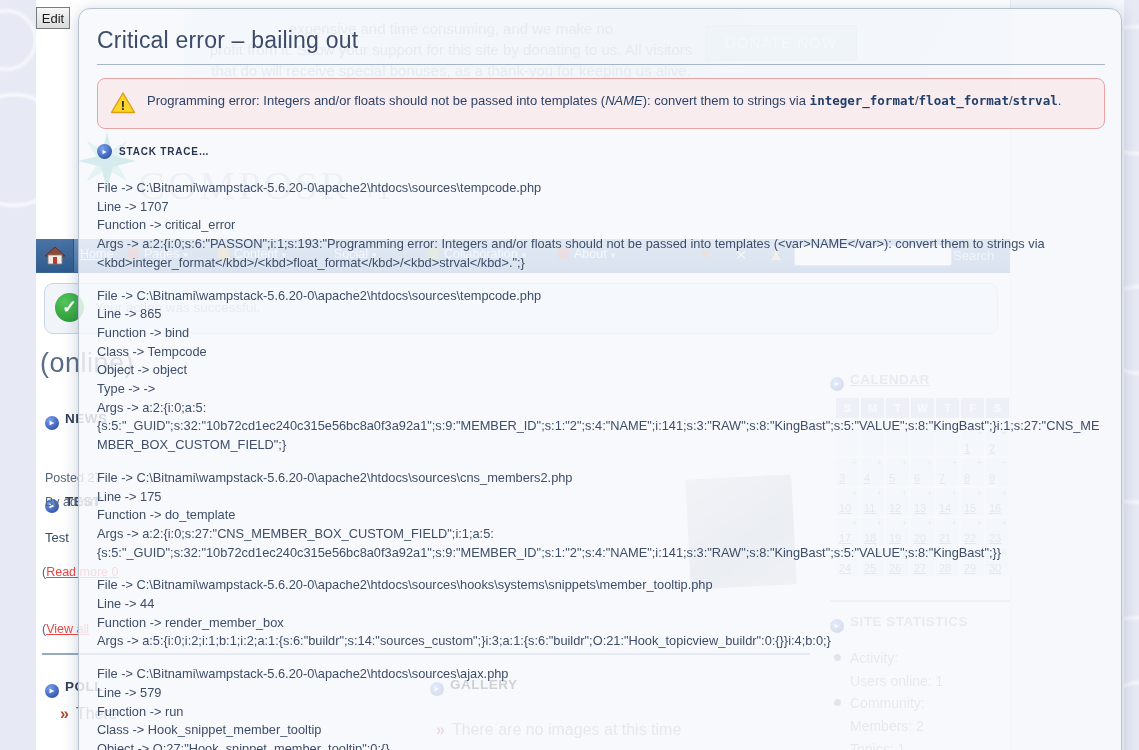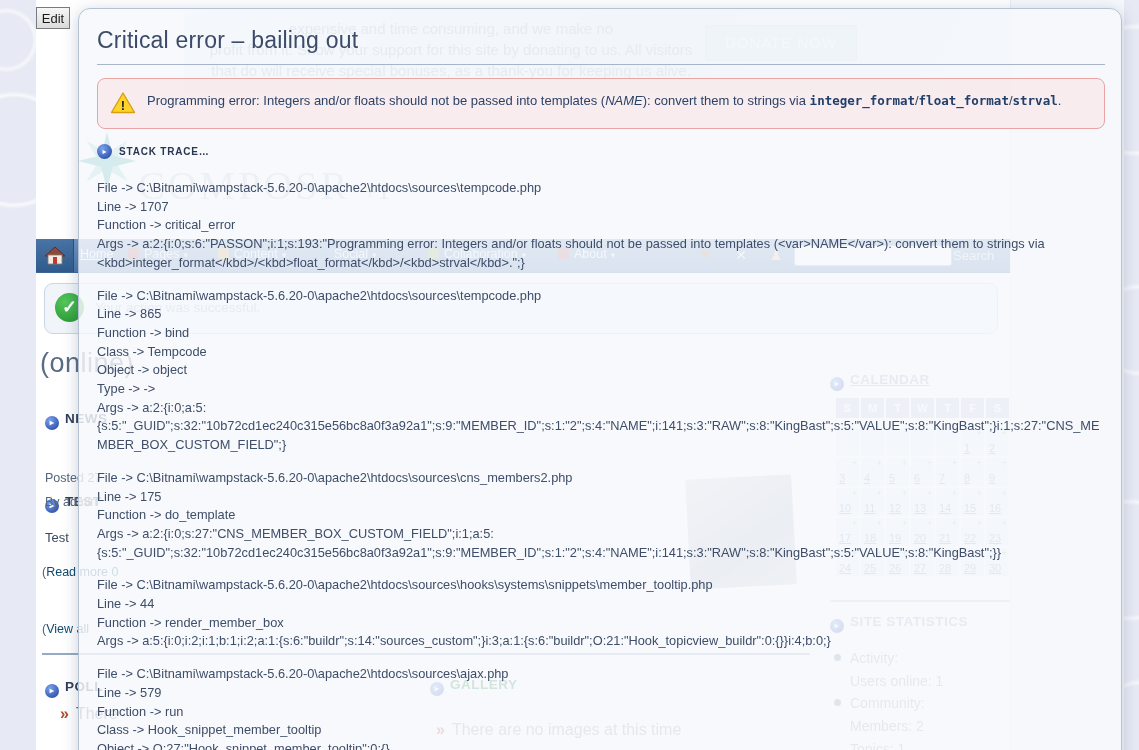--- a/index.html
+++ b/index.html
@@ -49,25 +49,25 @@
     background:#f1f5fa;border:1px solid #c9d6e3;border-radius:9px;}
   .succ-icon{position:absolute;left:10px;top:9px;width:29px;height:29px;border-radius:50%;
     background:radial-gradient(circle at 35% 30%,#55c75c,#1f8f2a);
     color:#fff;font-weight:bold;font-size:18px;text-align:center;line-height:29px;}
   .succ-text{position:absolute;left:50px;top:16px;font-size:13.5px;color:#9fb0c2;}
   .page-title{position:absolute;left:4px;top:348px;font-size:27px;color:#5b6c85;letter-spacing:.5px;}
   .blue-dot{display:inline-block;width:14px;height:14px;border-radius:50%;
     background:radial-gradient(circle at 35% 30%,#7aa2ee,#1d3e9b);
     color:#fff;font-size:8px;text-align:center;line-height:14px;vertical-align:-2px;margin-right:6px;}
   .sec-head{position:absolute;font-size:13.5px;font-weight:bold;color:#313d58;letter-spacing:.5px;}
-  .sec-head.dim .sec-label{color:#15803d;margin-top:44px;}
+  .sec-head.dim .sec-label{color:#000000;margin-top:44px;}
   .meta-line{position:absolute;font-size:12.5px;color:#54657c;}
   .body-line{position:absolute;font-size:13px;color:#3c4a5e;}
   .paren{color:#54657c;font-size:12.5px;}
-  .plink{color:#0c4a6e;font-size:12.5px;cursor:pointer;}
+  .plink{color:#ef4444;font-size:12.5px;text-decoration:underline;cursor:pointer;}
   .left-hr{position:absolute;left:6px;top:653px;width:768px;height:2px;background:#7d95b5;opacity:.8;}
   .chev{color:#b8452e;font-weight:bold;margin-right:7px;}
   .empty-line{position:absolute;font-size:16px;color:#8795a8;}
   .photo{position:absolute;left:652px;top:477px;width:106px;height:110px;border-radius:2px;
     background:linear-gradient(150deg,#d6dade,#b2b8c0 60%,#c7ccd2);transform:rotate(-3deg);}
   .cal-head{position:absolute;left:794px;top:372px;font-size:13.5px;font-weight:bold;color:#9aa8bb;letter-spacing:.5px;}
   .cal-head .cal-title{text-decoration:underline;cursor:pointer;}
   .cal-grid{position:absolute;left:799px;top:397px;display:grid;grid-template-columns:repeat(7,25px);grid-auto-rows:30px;}
   .cal-h{background:#bfcde0;color:#fff;font-weight:bold;font-size:11px;text-align:center;line-height:20px;height:20px;border:1px solid #fff;}
   .cal-c{position:relative;background:#edf1f7;border:1px solid #fff;}

